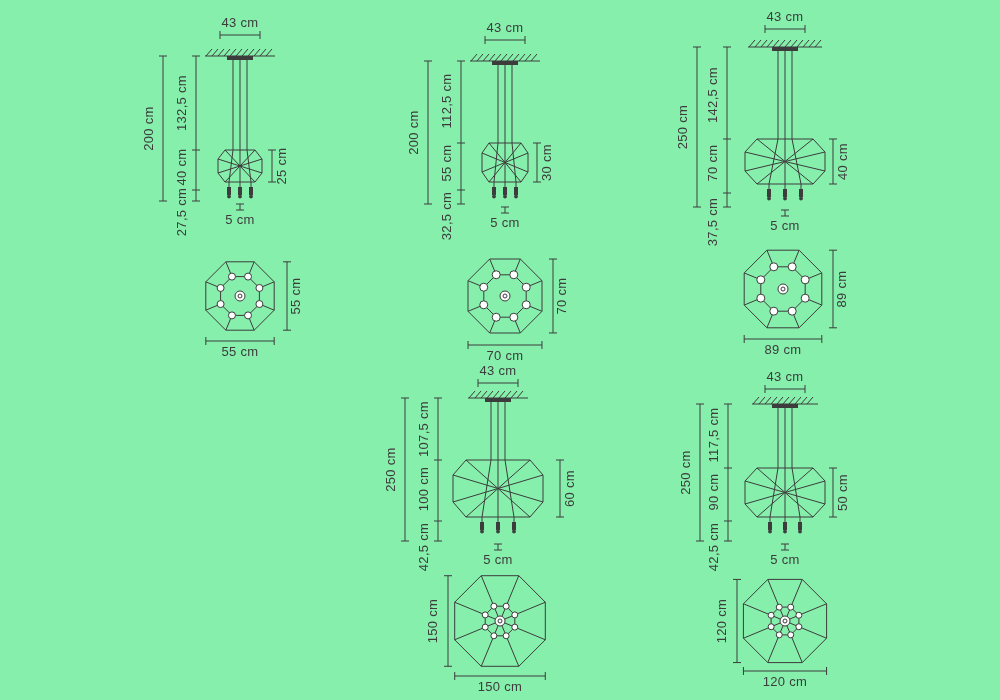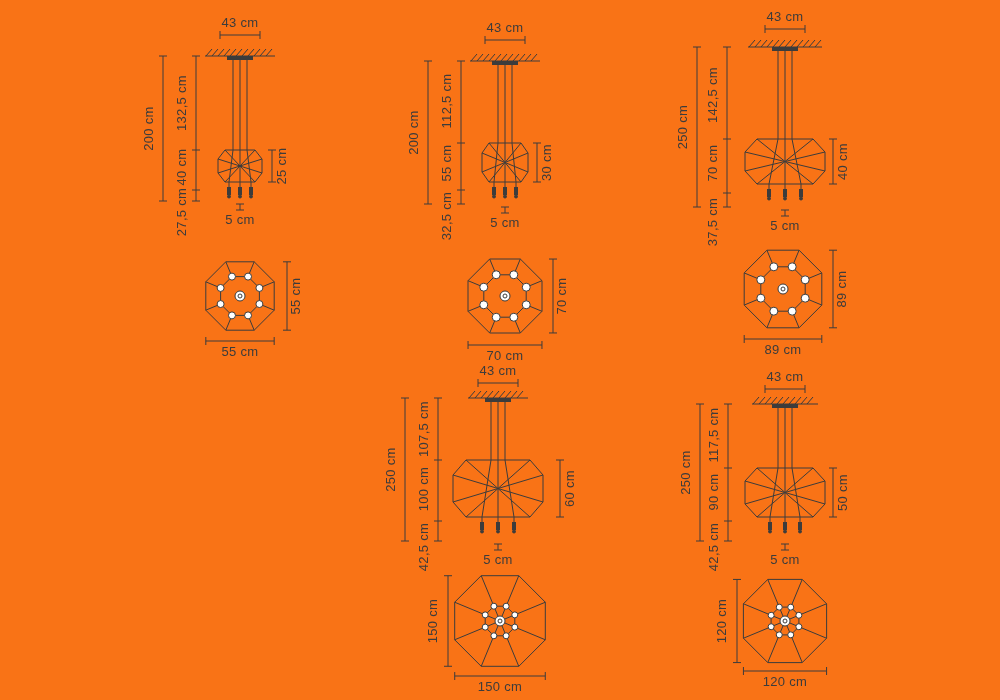--- a/index.html
+++ b/index.html
@@ -1,18 +1,18 @@
 <!DOCTYPE html>
 <html><head>
 <meta charset="utf-8">
 <style>
   html,body{margin:0;padding:0;background:#ffffff;}
   body{width:1000px;height:700px;overflow:hidden;}
   svg text{font-family:"Liberation Sans",sans-serif;letter-spacing:0.3px;}
-  .sheet{width:1000px;height:700px;background:#f97316;}
+  .sheet{width:1000px;height:700px;background:#86efac;}
 </style>
 </head>
 <body>
 
 <div class="sheet">
   <svg id="diagram" width="1000" height="700" viewBox="0 0 1000 700">
       <g>
         <g>
           <g>
             <line x1="205" y1="56" x2="275" y2="56" stroke="#3c3c3c" stroke-width="1"></line>

